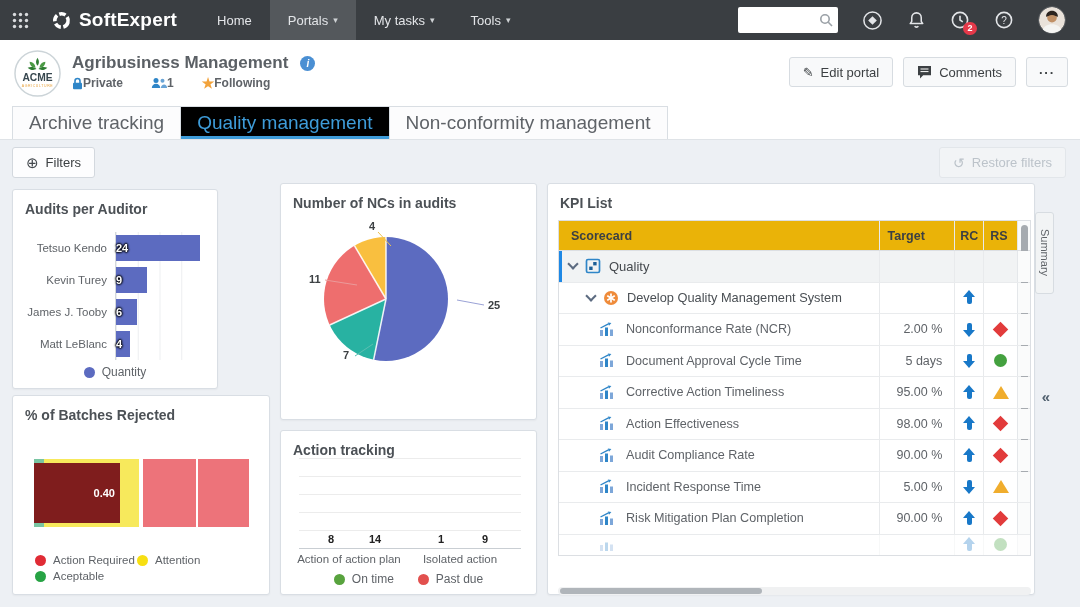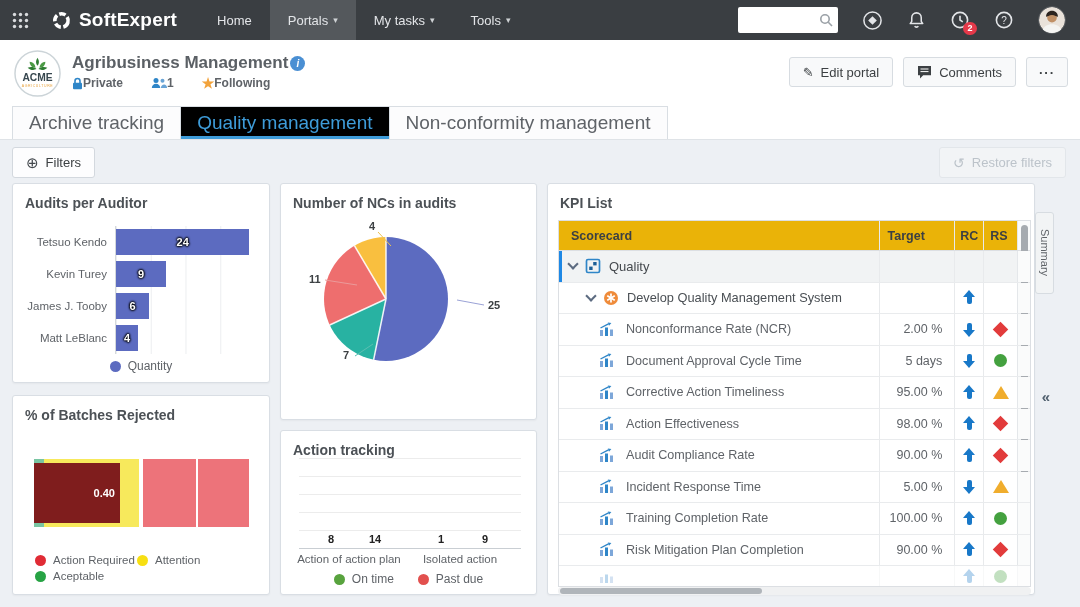--- a/index.html
+++ b/index.html
@@ -20,21 +20,21 @@
   .search{width:100px;height:26px;background:#fff;border:none;border-radius:2px;position:relative;display:flex;align-items:center}
   .search input{border:none;outline:none;width:76px;height:22px;margin-left:6px;font-size:12px;color:#3c4043;font-family:"Liberation Sans",sans-serif}
   .search .mag{position:absolute;right:5px;top:6px}
   .nico{position:relative;display:flex;align-items:center;cursor:pointer}
   .nbadge{position:absolute;right:-7px;bottom:-5px;background:#e5394a;color:#fff;font-size:9px;font-weight:bold;min-width:14px;height:13px;border-radius:7px;line-height:13px;text-align:center;padding:0 2px}
   .avatar{width:28px;height:28px;border-radius:50%;overflow:hidden;cursor:pointer;border:1px solid #5a5e62}
 
   
   .phead{position:absolute;left:0;top:40px;width:100%;height:100px;background:#fff;border-bottom:1px solid #dfe3e7;z-index:5}
   .acme{position:absolute;left:14px;top:10px;width:47px;height:47px}
-  .ptitle-row{position:absolute;left:72px;top:13px;display:flex;align-items:center;gap:2px}
+  .ptitle-row{position:absolute;left:72px;top:13px;display:flex;align-items:center;gap:12px}
   .ptitle{font-size:17px;font-weight:bold;color:#5b6065}
   .iinfo{width:15px;height:15px;border-radius:50%;background:#4a8fd3;color:#fff;font-size:10px;font-weight:bold;text-align:center;line-height:15px;cursor:pointer;font-style:italic}
   .pbadges{position:absolute;left:72px;top:36px;display:flex;align-items:center;gap:28px;font-size:12px;font-weight:bold;color:#5f6368}
   .pbadge{display:flex;align-items:center;cursor:pointer}
   .star{color:#f2a33c;font-size:14px;line-height:12px}
   .hbtns{position:absolute;right:12px;top:17px;display:flex;gap:10px}
   .btn{height:30px;display:flex;align-items:center;gap:7px;padding:0 13px;background:#f8f9fa;border:1px solid #d7dce1;border-radius:3px;font-size:13px;color:#3c4043;cursor:pointer}
   .btn .pencil{font-size:13px;color:#3c4043}
   
   .tabs{position:absolute;left:12px;bottom:0;display:flex}
@@ -42,32 +42,32 @@
   .tab.active{background:#000000;color:#3e9cd9;box-shadow:inset 0 -3px 0 #3e9cd9;position:relative;z-index:2}
 
   
   .fbtn{position:absolute;left:12px;top:147px;height:31px;display:flex;align-items:center;gap:7px;padding:0 13px;background:#fdfdfe;border:1px solid #d3d8de;border-radius:3px;font-size:13px;color:#3c4043;cursor:pointer}
   .fbtn .oplus{font-size:15px;color:#43484d}
   .rbtn{position:absolute;right:14px;top:147px;height:31px;display:flex;align-items:center;gap:7px;padding:0 13px;background:#f2f4f6;border:1px solid #e2e6ea;border-radius:3px;font-size:13px;color:#bcc3ca;cursor:default}
 
   
   .card{position:absolute;background:#fff;border:1px solid #d9dee4;border-radius:3px;box-shadow:0 1px 2px rgba(0,0,0,.04)}
   .ctitle{position:absolute;left:12px;top:11px;font-size:14px;font-weight:bold;color:#4c5156}
-  .cardA{left:12px;top:183px;width:258px;height:200px}
+  .cardA{left:12px;top:189px;width:206px;height:200px}
   .cardB{left:12px;top:395px;width:258px;height:200px}
   .cardC{left:280px;top:183px;width:257px;height:237px}
   .cardD{left:280px;top:430px;width:257px;height:165px}
   .cardE{left:547px;top:183px;width:488px;height:412px}
 
   
   .audit-rows{position:absolute;left:10px;top:42px;right:14px}
   .arow{display:flex;align-items:center;height:32px}
   .alabel{width:92px;text-align:right;padding-right:8px;font-size:11.5px;color:#5f6368;white-space:nowrap}
   .aplot{flex:1;height:32px;position:relative;border-left:1px solid #d4d8db;background-image:linear-gradient(to right,#eceef0 1px,transparent 1px);background-size:25% 100%}
-  .audit-bar{position:absolute;left:0;top:3px;height:26px;background:#5c6bc0;display:flex;align-items:center;justify-content:center}
+  .audit-bar{position:absolute;left:0;top:3px;height:26px;background:#5c6bc0;display:flex;align-items:center;}
   .bval{color:#fff;font-weight:bold;font-size:11px;text-shadow:0 1px 2px rgba(0,0,0,.85),0 -1px 2px rgba(0,0,0,.85),1px 0 2px rgba(0,0,0,.85),-1px 0 2px rgba(0,0,0,.85)}
   .alegend{position:absolute;bottom:9px;left:0;right:0;display:flex;justify-content:center;align-items:center;gap:7px;font-size:12px;color:#5f6368}
   .dot{width:11px;height:11px;border-radius:50%;flex:none}
 
   
   .pie{position:absolute;left:43px;top:53px;width:124px;height:124px;border-radius:50%;background:#5c6bc0}
   .leaders{position:absolute;left:0;top:0;pointer-events:none}
   .plab{position:absolute;font-size:11px;font-weight:bold;color:#3c4043}
   .plegend{position:absolute;left:28px;top:189px;width:216px;display:grid;grid-template-columns:106px 1fr;row-gap:7px;font-size:11.5px;color:#5f6368}
   .litem{display:flex;align-items:center;gap:7px;white-space:nowrap}
@@ -607,42 +607,20 @@
         <div class="c c-name">
             <span class="icg" style="margin-left:40px">
               <svg width="15" height="15" viewBox="0 0 15 15">
                 <rect x="1" y="8" width="3" height="6" fill="#7da7d9"></rect>
                 <rect x="6" y="5.5" width="3" height="8.5" fill="#2f86c8"></rect>
                 <rect x="11" y="7.5" width="3" height="6.5" fill="#7da7d9"></rect>
                 <path d="M1.5 6 L9.5 1.8" stroke="#2f86c8" stroke-width="1.4" fill="none"></path>
                 <path d="M8.8 0.6 L12.4 1.1 L10 3.8 Z" fill="#2f86c8"></path>
               </svg>
             </span>
-          <span class="kname">Training Completion Rate</span>
-          </div>
-        <div class="c c-target">100.00 %</div>
-        <div class="c c-rc">
-            <span class="arr up"></span>
-          </div>
-        <div class="c c-rs">
-            <span class="shp circle-green"></span>
-          </div>
-        <div class="c c-sb"></div>
-      </div>
-      <div class="t-row">
-        <div class="c c-name">
-            <span class="icg" style="margin-left:40px">
-              <svg width="15" height="15" viewBox="0 0 15 15">
-                <rect x="1" y="8" width="3" height="6" fill="#7da7d9"></rect>
-                <rect x="6" y="5.5" width="3" height="8.5" fill="#2f86c8"></rect>
-                <rect x="11" y="7.5" width="3" height="6.5" fill="#7da7d9"></rect>
-                <path d="M1.5 6 L9.5 1.8" stroke="#2f86c8" stroke-width="1.4" fill="none"></path>
-                <path d="M8.8 0.6 L12.4 1.1 L10 3.8 Z" fill="#2f86c8"></path>
-              </svg>
-            </span>
           <span class="kname">Risk Mitigation Plan Completion</span>
           </div>
         <div class="c c-target">90.00 %</div>
         <div class="c c-rc">
             <span class="arr up"></span>
           </div>
         <div class="c c-rs">
             <span class="shp diamond-red"></span>
           </div>
         <div class="c c-sb"></div>

